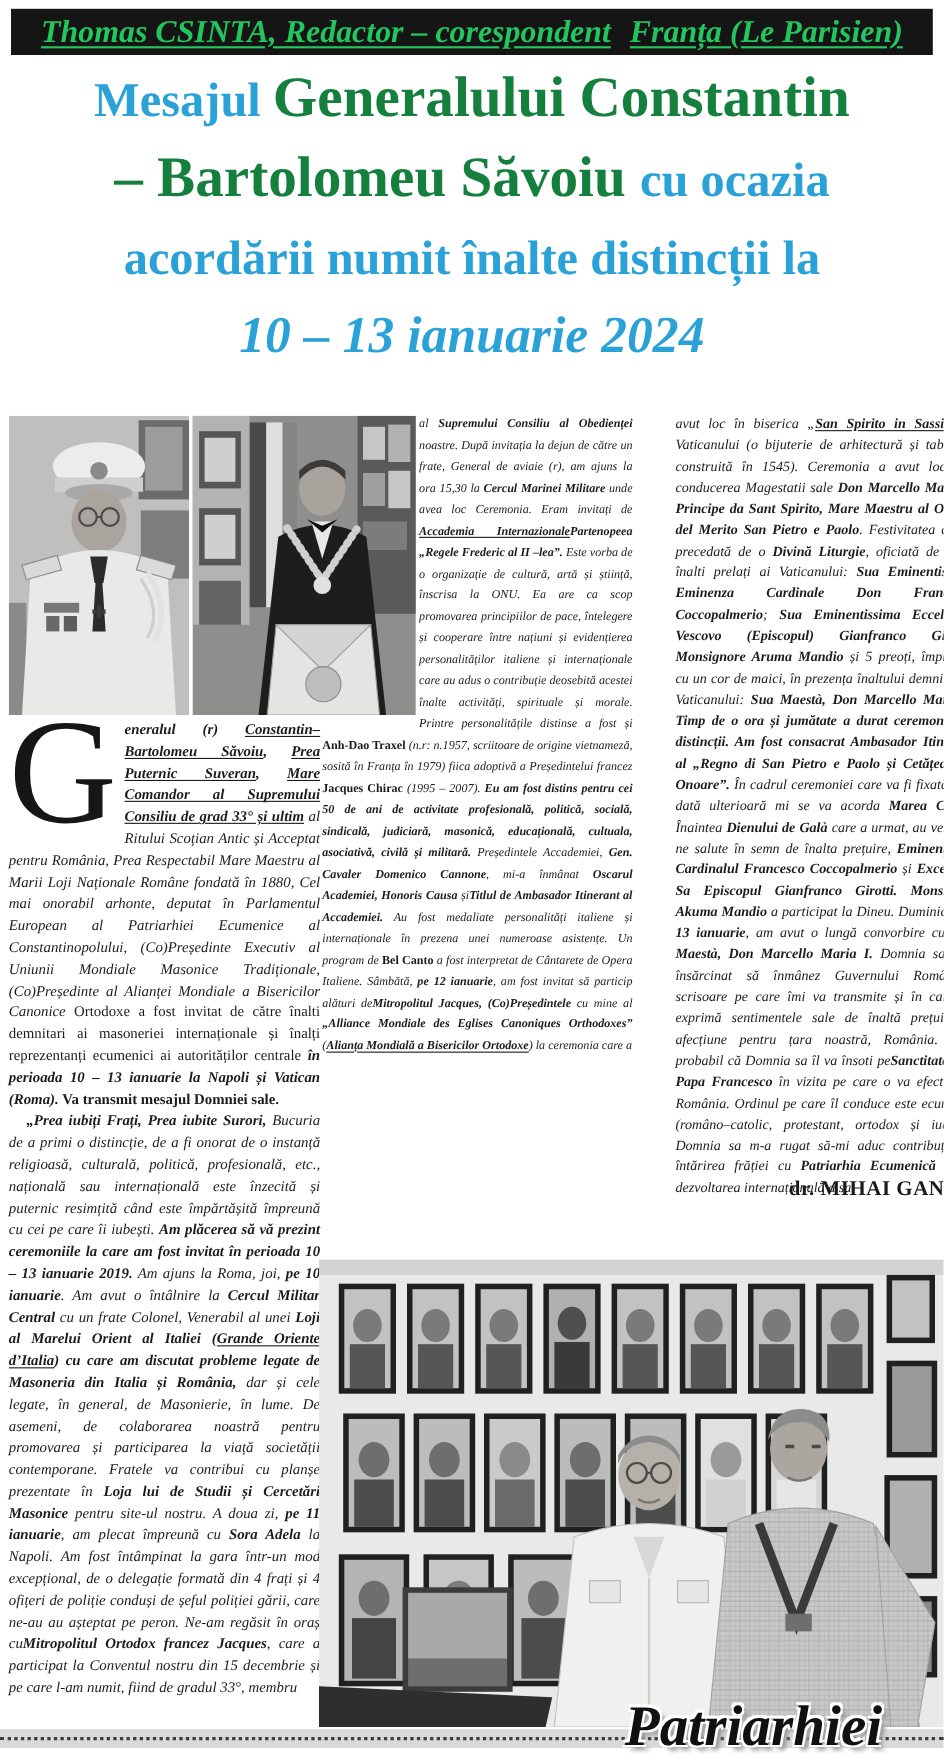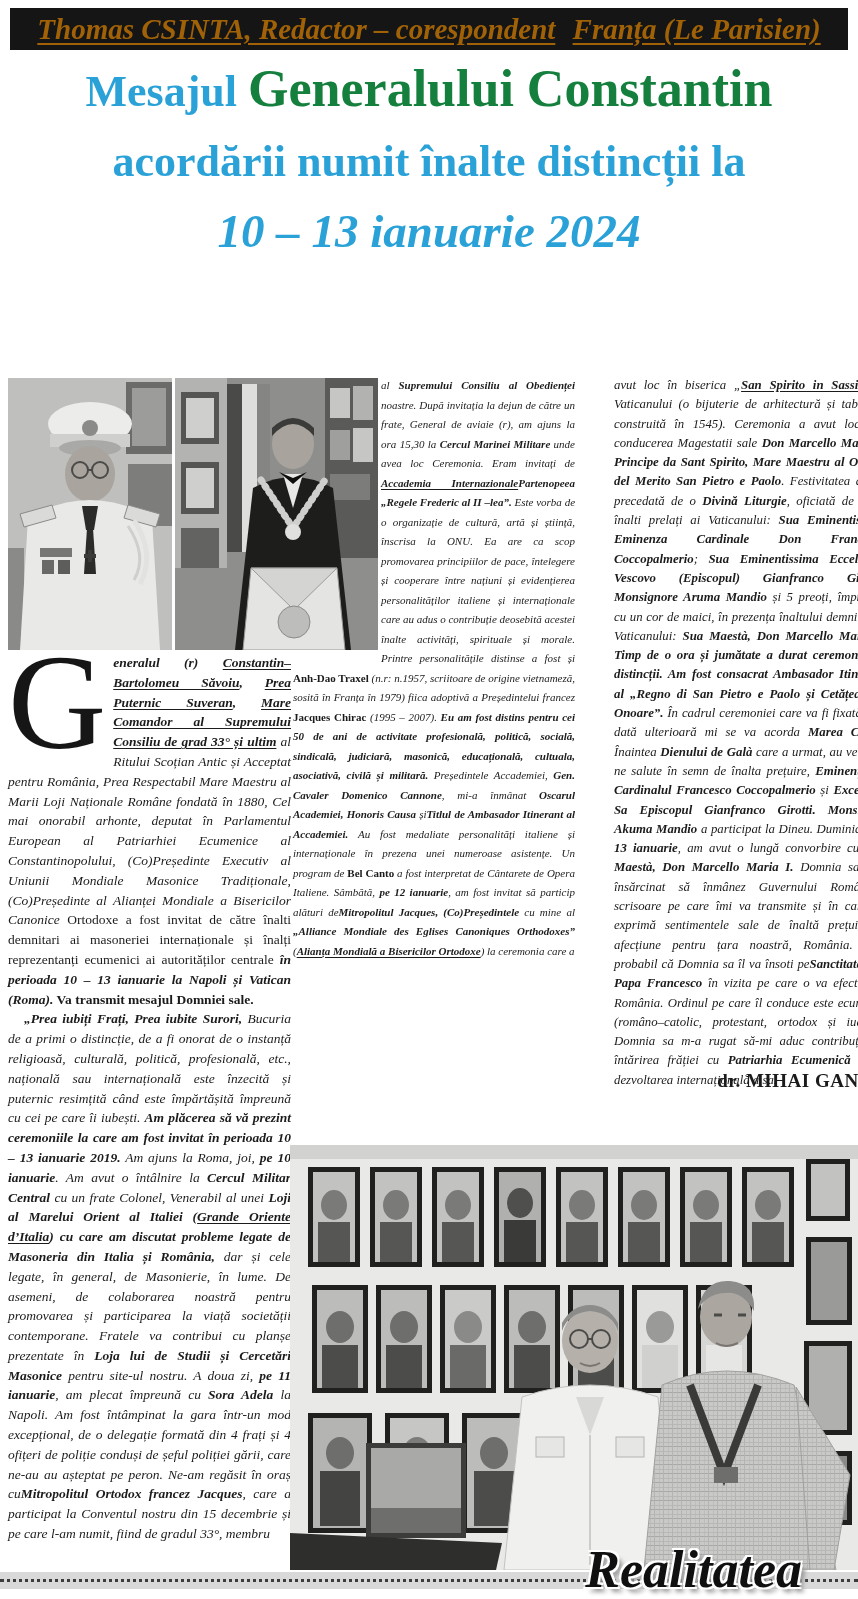--- a/index.html
+++ b/index.html
@@ -2,21 +2,21 @@
 <html lang="ro"><head>
 <meta charset="utf-8">
 <style>
   html,body{margin:0;padding:0;background:#ffffff;}
   .page{position:relative;width:858px;height:1599px;background:#fff;overflow:hidden;
         font-family:"Liberation Serif","DejaVu Serif",serif;color:#1b1b1b;}
 
   
   .masthead{position:absolute;left:10px;top:8px;width:838px;height:42px;background:#151515;
             display:flex;align-items:center;justify-content:center;}
-  .masthead .by{color:#a16207;font-style:italic;font-weight:bold;font-size:29px;white-space:nowrap;}
+  .masthead .by{color:#22c55e;font-style:italic;font-weight:bold;font-size:29px;white-space:nowrap;}
   .masthead .by .u{text-decoration:underline;text-underline-offset:4px;}
   .masthead .by .sp{padding:0 5px;}
 
   
   .title{position:absolute;left:10px;top:58px;width:838px;text-align:center;font-weight:bold;line-height:61px;}
   .t-black{color:#15803d;font-size:52px;}
   .t-cyan{color:#2aa2d8;font-size:44px;}
   .t-it{font-style:italic;font-size:47px;}
 
   
@@ -50,20 +50,21 @@
 <body>
 
 <div class="page">
 
   <div class="masthead">
     <div class="by"><span class="u">Thomas CSINTA, Redactor – corespondent</span><span class="sp">&nbsp;</span><span class="u">Franța (Le Parisien)</span></div>
   </div>
 
   <div class="title">
     <div><span class="t-cyan">Mesajul </span><span class="t-black">Generalului Constantin</span></div>
+    <div><span class="t-black">– Bartolomeu Săvoiu </span><span class="t-cyan">cu ocazia</span></div>
     <div><span class="t-cyan">acordării numit înalte distincții la</span></div>
     <div><span class="t-cyan t-it">10 – 13 ianuarie 2024</span></div>
   </div>
 
   <div class="photo-duo">
     <svg width="164" height="272" viewBox="0 0 164 272">
       <rect width="164" height="272" fill="#bfbfbd"></rect>
       <rect x="118" y="4" width="46" height="72" fill="#6b6b69"></rect>
       <rect x="124" y="10" width="34" height="58" fill="#9c9c9a"></rect>
       <rect x="120" y="86" width="44" height="62" fill="#7d7d7b"></rect>
@@ -310,15 +311,15 @@
         <path d="M408 164 Q414 134 440 136 Q466 138 464 166 Q452 146 436 148 Q418 148 408 164 Z" fill="#8c8c8a"></path>
         <path d="M424 170 h8 M448 170 h8" stroke="#4a4a48" stroke-width="3"></path>
         <path d="M426 198 Q436 204 448 198" stroke="#7a756f" stroke-width="2" fill="none"></path>
       </g>
     </svg>
   </div>
 
   <div class="footer-band">
     <div class="footer-rule"></div>
   </div>
-  <div class="brand">Realitatea</div>
+  <div class="brand">Patriarhiei</div>
 
 </div>
 
 </body></html>

